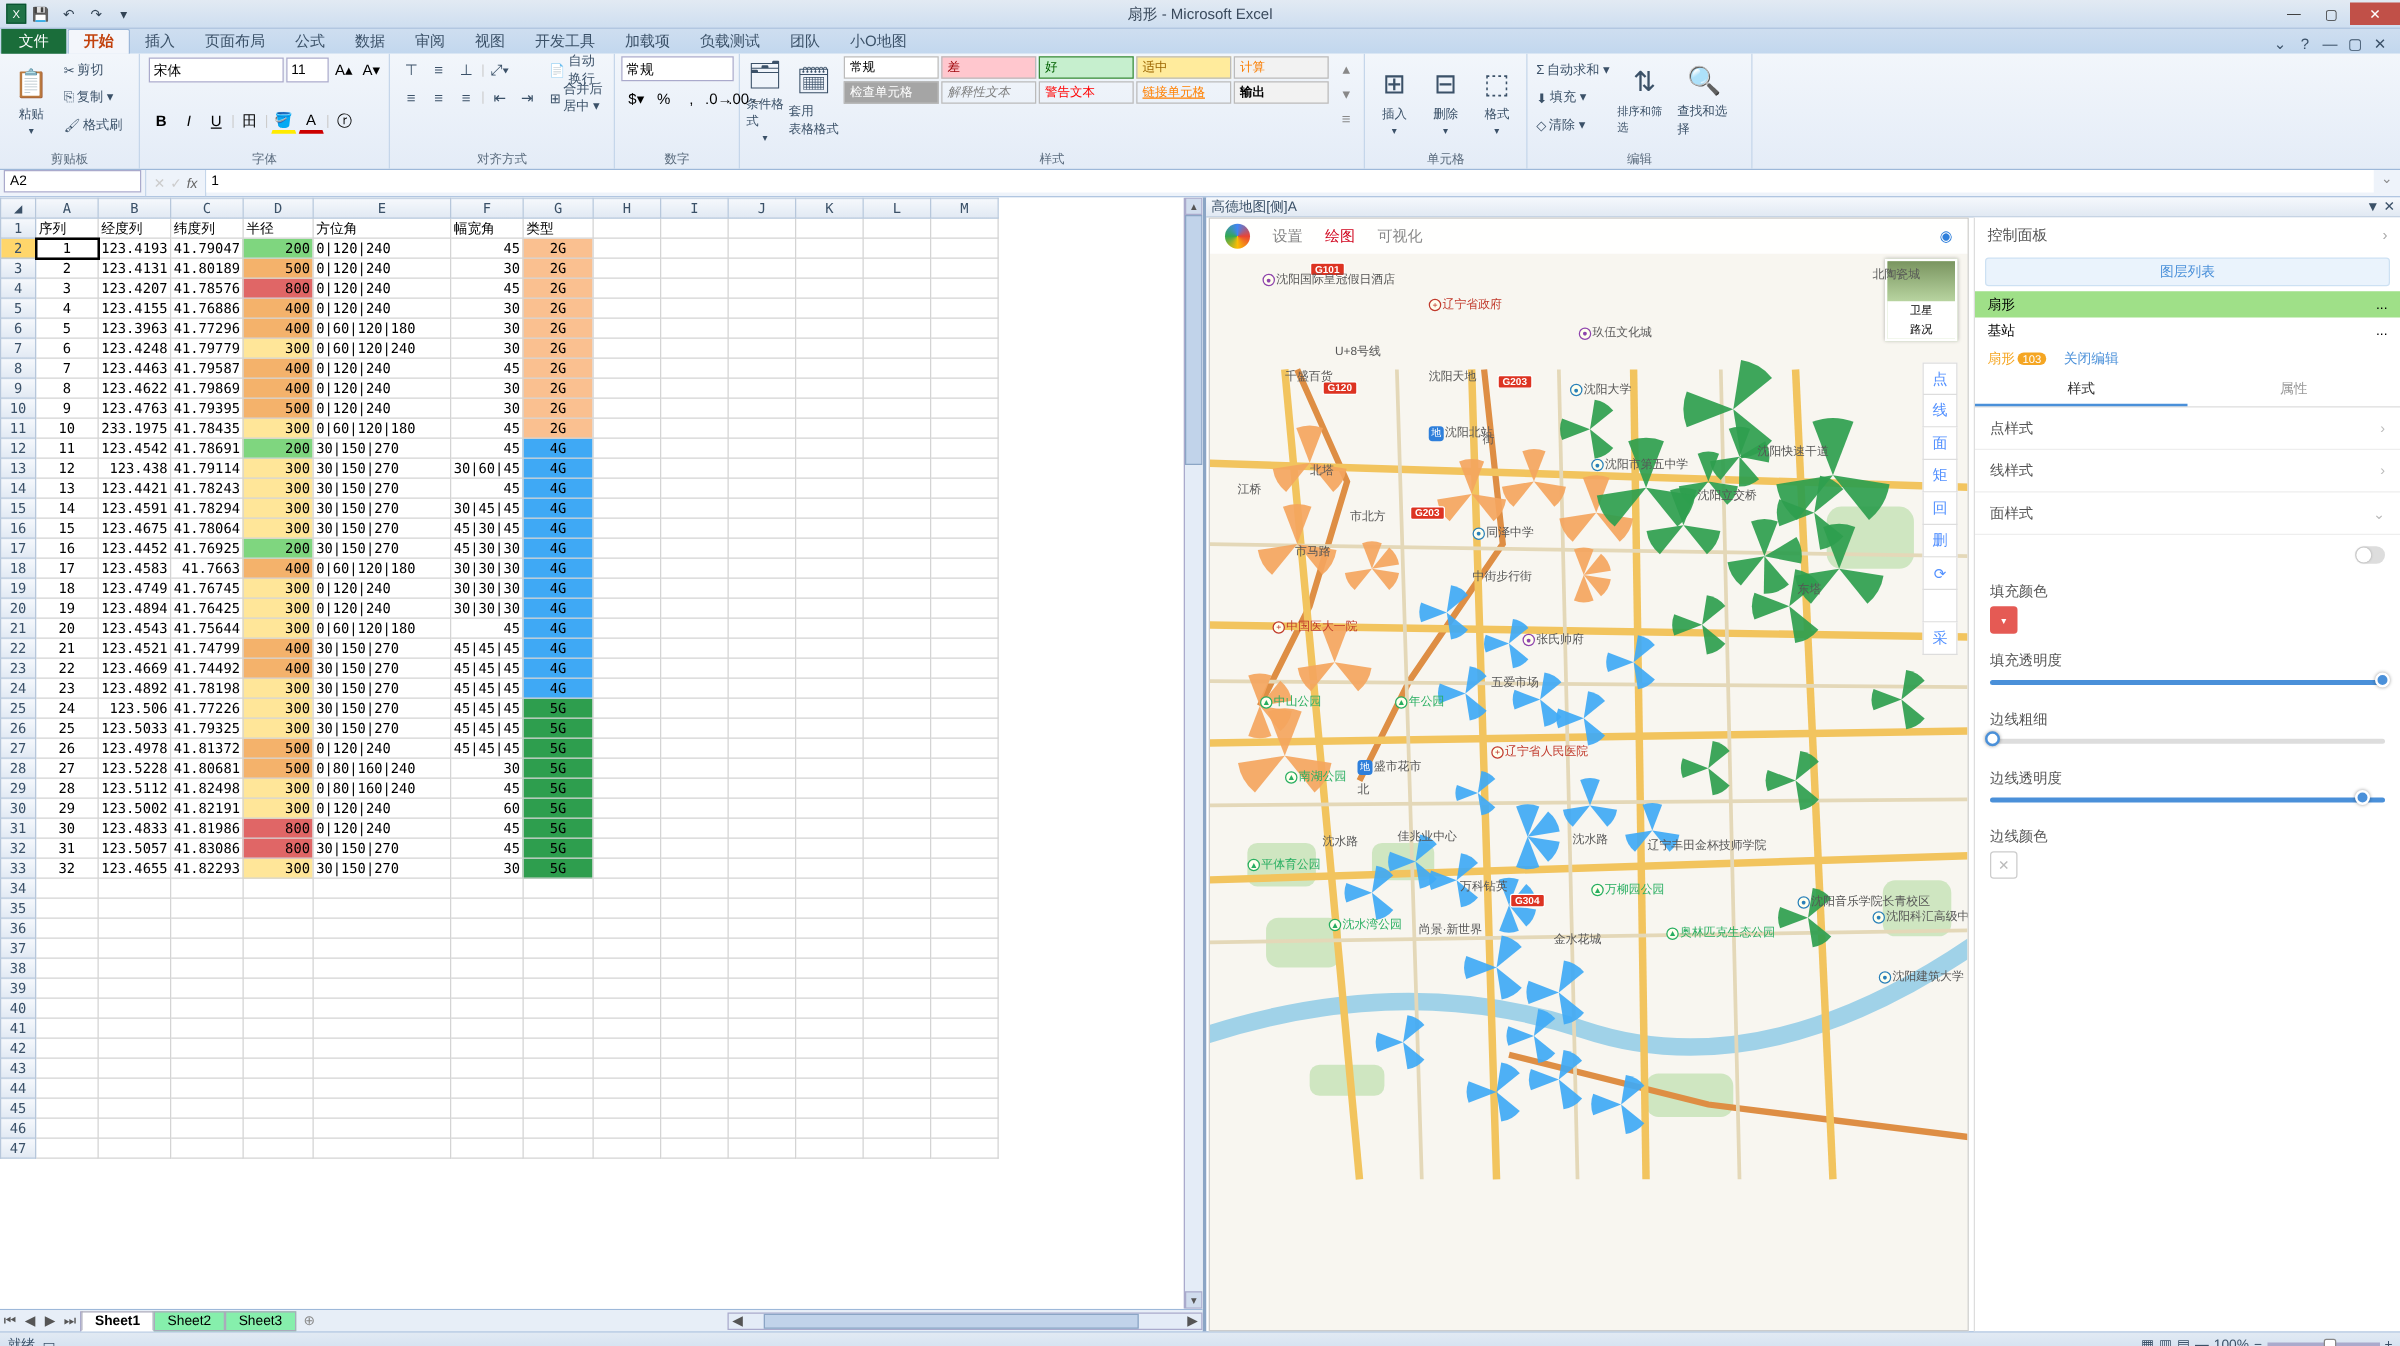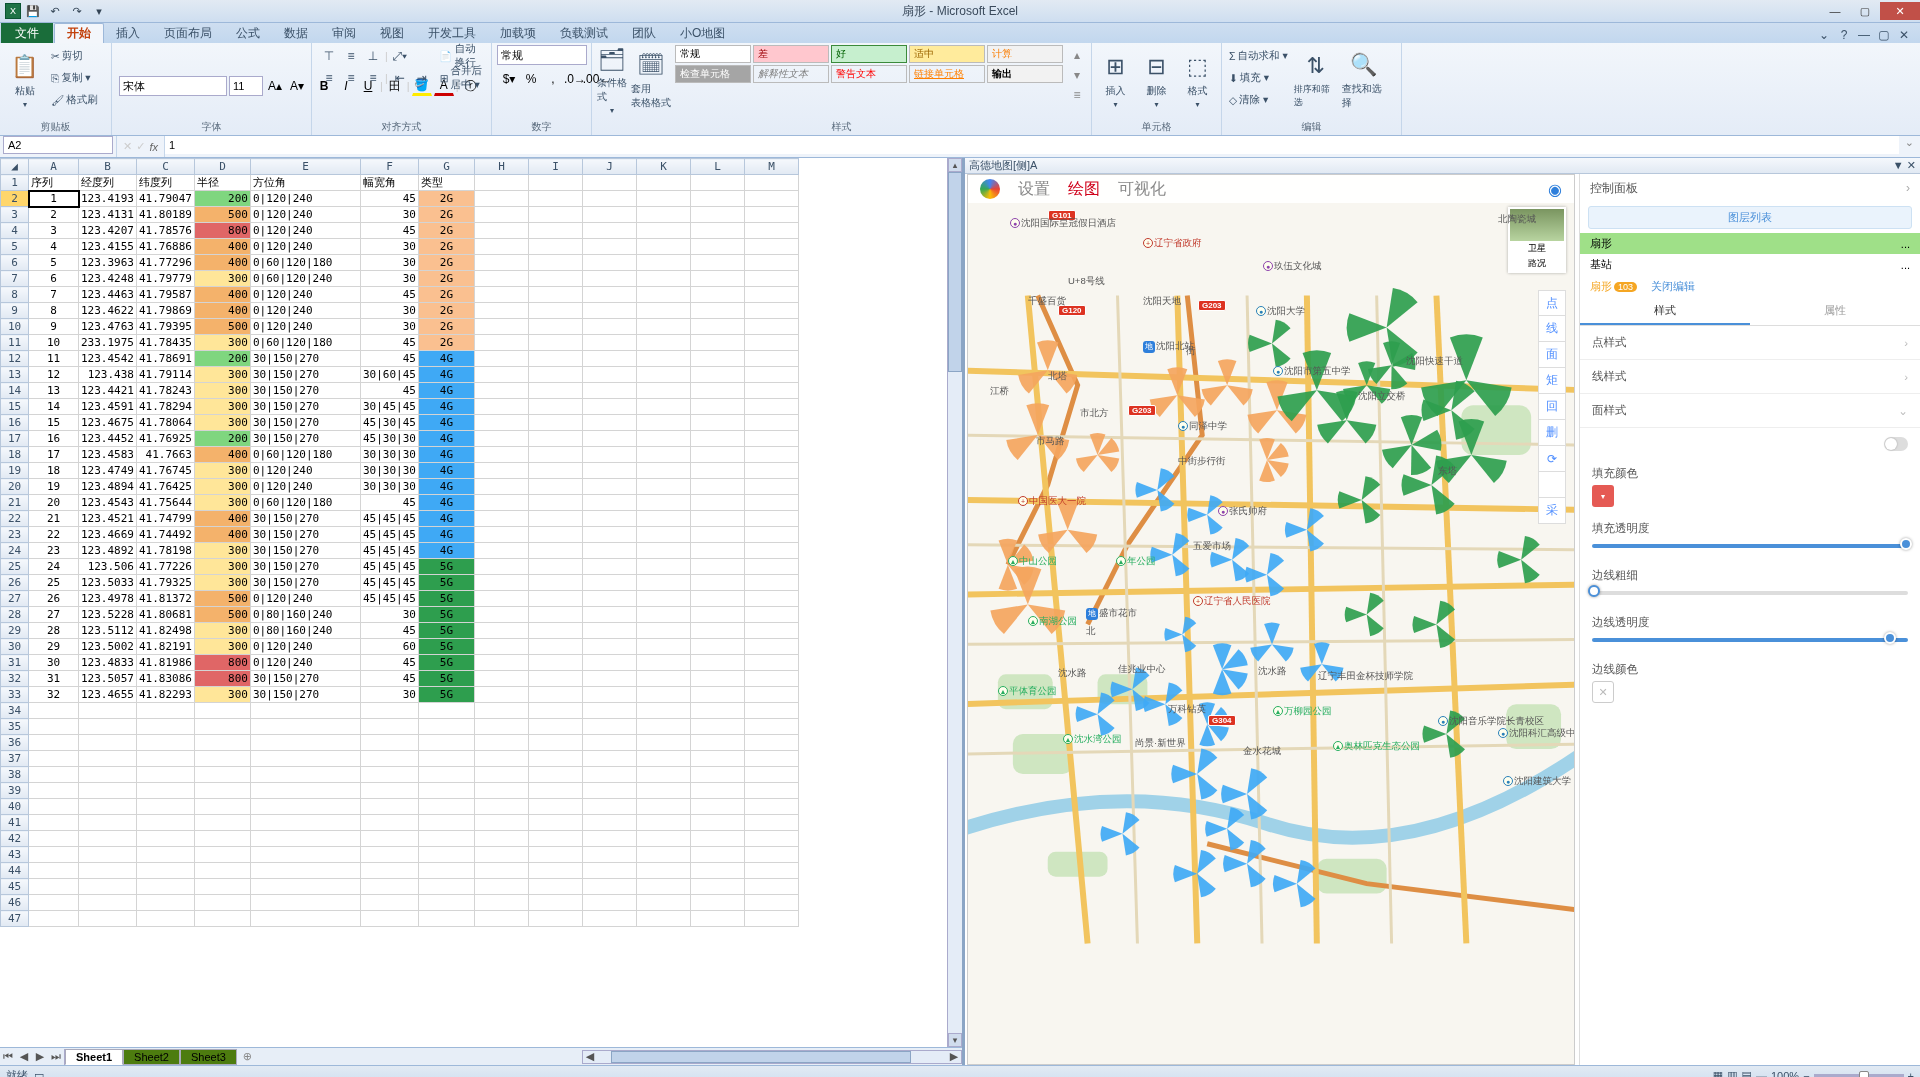--- a/index.html
+++ b/index.html
@@ -72,36 +72,36 @@
   .col-A { width: 50px; } .col-B { width: 56px; } .col-C { width: 56px; }
   .col-D { width: 56px; } .col-E { width: 110px; } .col-F { width: 54px; } .col-G { width: 56px; }
   .col-rest { width: 54px; }
   .bg-green1 { background: #7fd67f; } .bg-red1 { background: #e06666; } .bg-orange1 { background: #f4b26b; } .bg-yellow1 { background: #ffe699; }
   .bg-2g { background: #fac090; } .bg-4g { background: #3fa9f5; } .bg-5g { background: #2e9e4e; color: #000; }
 
   
   .sheet-tabs { height: 18px; background: #e7eef7; border-top: 1px solid #9db8d9; display: flex; align-items: center; font-size: 11px; }
   .sheet-tabs .nav { display: flex; gap: 0; border-right: 1px solid #aac; }
   .sheet-tabs .nav span { width: 16px; height: 16px; display: inline-flex; align-items: center; justify-content: center; color: #555; }
-  .sheet-tabs .tab { padding: 1px 10px; border: 1px solid #aab; background: #4d7c0f; }
+  .sheet-tabs .tab { padding: 1px 10px; border: 1px solid #aab; background: #86efac; }
   .sheet-tabs .tab.active { background: #fff; border-bottom-color: #fff; font-weight: bold; }
   .sheet-tabs .hscroll { margin-left: auto; width: 380px; height: 14px; background: #e4ecf7; border: 1px solid #aac; position: relative; display: flex; }
   .sheet-tabs .hscroll .thumb { width: 300px; background: #c1d3ea; border: 1px solid #8ba5c5; margin-left: 14px; }
   .sheet-tabs .hscroll .arrow { width: 14px; display: flex; align-items: center; justify-content: center; color: #555; }
 
   .statusbar { height: 20px; background: linear-gradient(#e2eaf3,#cedef0); border-top: 1px solid #9db8d9; display: flex; align-items: center; font-size: 11px; color: #3b5168; padding: 0 6px; }
   .statusbar .zoom { margin-left: auto; display: flex; align-items: center; gap: 4px; }
   .statusbar .zoom .track { width: 90px; height: 4px; background: #aac; position: relative; }
   .statusbar .zoom .track::after { content: ''; position: absolute; left: 50%; top: -3px; width: 8px; height: 10px; background: #fff; border: 1px solid #888; border-radius: 2px; }
 
   
   .taskpane-header { position: absolute; top: 0; left: 0; right: 0; height: 16px; background: linear-gradient(#f5f8fc,#e1e9f3); border-bottom: 1px solid #b7c7db; font-size: 11px; color: #3b5168; padding: 0 4px; display: flex; align-items: center; }
   .taskpane-header .drop { margin-left: auto; }
   .map-container { position: absolute; top: 16px; left: 2px; width: 608px; bottom: 0; background: #f8f6f0; border: 1px solid #ccc; overflow: hidden; }
-  .map-toolbar { position: absolute; top: 0; left: 0; right: 0; height: 28px; background: rgba(255,255,255,0.92); display: flex; align-items: center; gap: 18px; padding: 0 12px; font-size: 16px; z-index: 5; }
+  .map-toolbar { position: absolute; top: 0; left: 0; right: 0; height: 28px; background: rgba(255,255,255,0.92); display: flex; align-items: center; gap: 18px; padding: 0 12px; font-size: 12px; z-index: 5; }
   .map-toolbar .logo { width: 20px; height: 20px; border-radius: 50%; background: conic-gradient(#4285f4,#ea4335,#fbbc05,#34a853,#4285f4); }
   .map-toolbar .mt-item { color: #888; }
   .map-toolbar .mt-item.active { color: #d0021b; }
   .map-bg { position: absolute; inset: 0; background: #f8f6f0; }
   .map-svg { width: 100%; height: 100%; }
   .road-major { stroke: #f2c45e; stroke-width: 6; fill: none; }
   .road-hwy { stroke: #de8e44; stroke-width: 5; fill: none; }
   .road-minor { stroke: #e4d8b8; stroke-width: 3; fill: none; }
   .river { stroke: #a0d2e8; stroke-width: 14; fill: none; }
   .green-area { fill: #cfe6c1; }
@@ -191,21 +191,21 @@
       <div class="mini-col">
         <div class="mini-row">✂ <span>剪切</span></div>
         <div class="mini-row">⎘ <span>复制 ▾</span></div>
         <div class="mini-row">🖌 <span>格式刷</span></div>
       </div>
     </div>
     <div class="rgroup-label">剪贴板</div>
   </div>
 
   <div class="rgroup" style="width:200px">
-    <div class="rgroup-body" style="flex-direction:row;gap:3px;margin-top:30px;">
+    <div class="rgroup-body" style="flex-direction:column;gap:19px;">
       <div class="mini-row">
         <input class="font-select" style="width: 108px;" value="宋体">
         <input class="font-select" style="width: 34px;" value="11">
         <span class="rb-btn">A▴</span>
         <span class="rb-btn">A▾</span>
       </div>
       <div class="mini-row">
         <span class="rb-btn" style="font-weight:bold">B</span>
         <span class="rb-btn" style="font-style:italic">I</span>
         <span class="rb-btn" style="text-decoration:underline">U</span>

